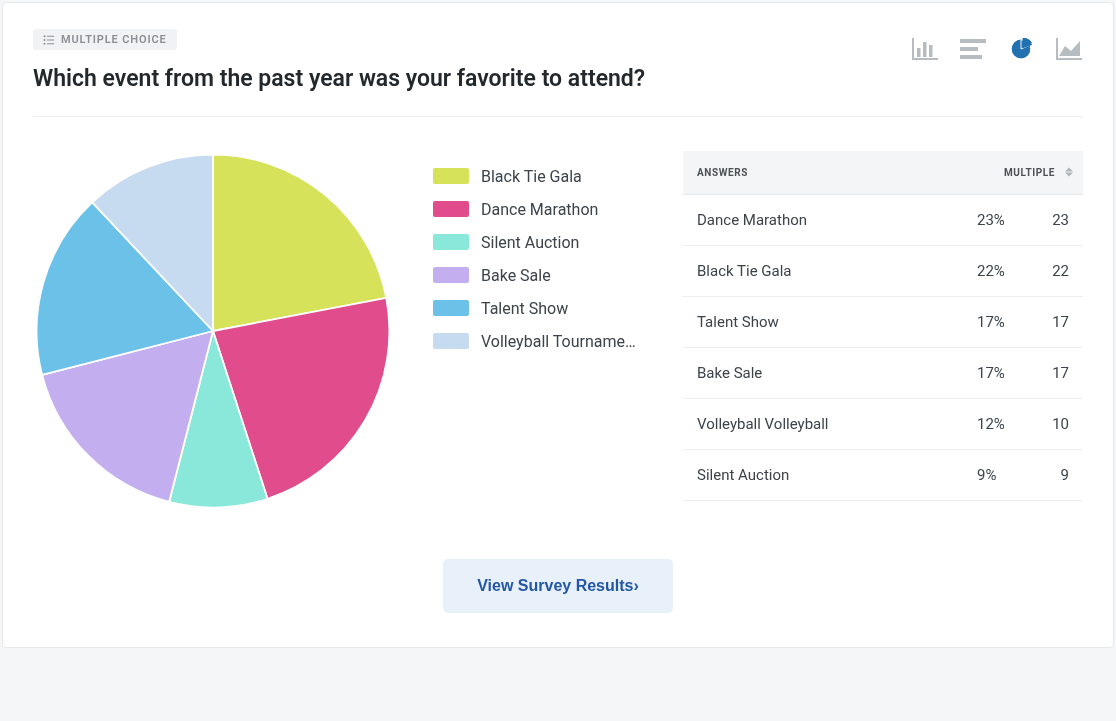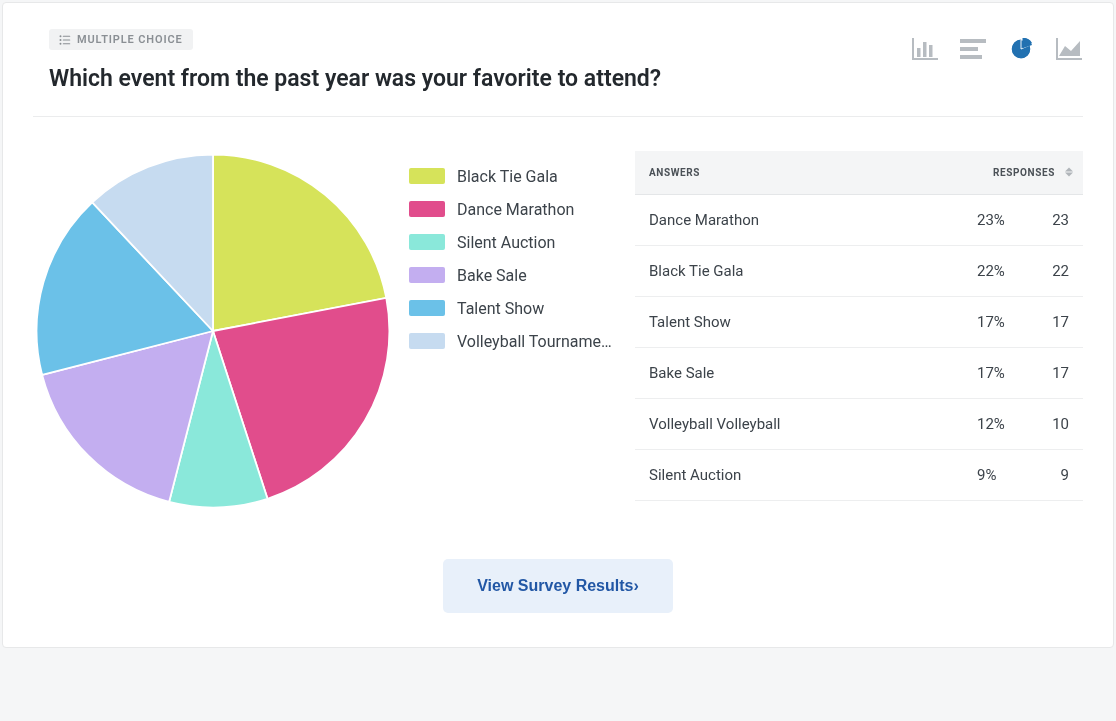--- a/index.html
+++ b/index.html
@@ -15,21 +15,21 @@
       border-radius: 4px;
       margin: 2px;
       padding: 26px 30px 34px 30px;
       width: 1112px;
     }
     .card-header {
       display: flex;
       justify-content: space-between;
       align-items: flex-start;
     }
-    .header-left { flex: 1; margin-left: 16px; }
+    .header-left { flex: 1; }
     .type-badge {
       display: inline-flex;
       align-items: center;
       gap: 6px;
       background: #f1f2f3;
       color: #8a8f94;
       font-size: 11px;
       font-weight: 600;
       letter-spacing: 0.08em;
       padding: 4px 10px;
@@ -61,21 +61,21 @@
     }
     .chart-tab.active { color: #2271b1; }
     .chart-tab svg { width: 26px; height: 22px; }
     .divider {
       border: none;
       border-top: 1px solid #ebeced;
       margin: 22px 0 34px 0;
     }
     .body-row {
       display: flex;
-      gap: 16px;
+      gap: 40px;
       align-items: flex-start;
     }
     .pie-wrap { width: 360px; flex-shrink: 0; }
     .legend {
       flex-shrink: 0;
       width: 210px;
       padding-top: 16px;
     }
     .legend-item {
       display: flex;
@@ -257,21 +257,21 @@
           <div class="legend-swatch" style="background: rgb(198, 219, 240);"></div>
           <div class="legend-label">Volleyball Tournamen...</div>
         </div>
       </div>
 
     <table class="table">
       <thead>
         <tr>
           <th>ANSWERS</th>
           <th class="responses-col" colspan="2">
-            <span>RESPONSES</span>
+            <span>MULTIPLE</span>
             <span class="sort-icon">
               <span class="sort-up"></span>
                 <span class="sort-down"></span>
             </span>
           </th>
         </tr>
       </thead>
       <tbody id="table-body">
           <tr>
             <td>Dance Marathon</td>

